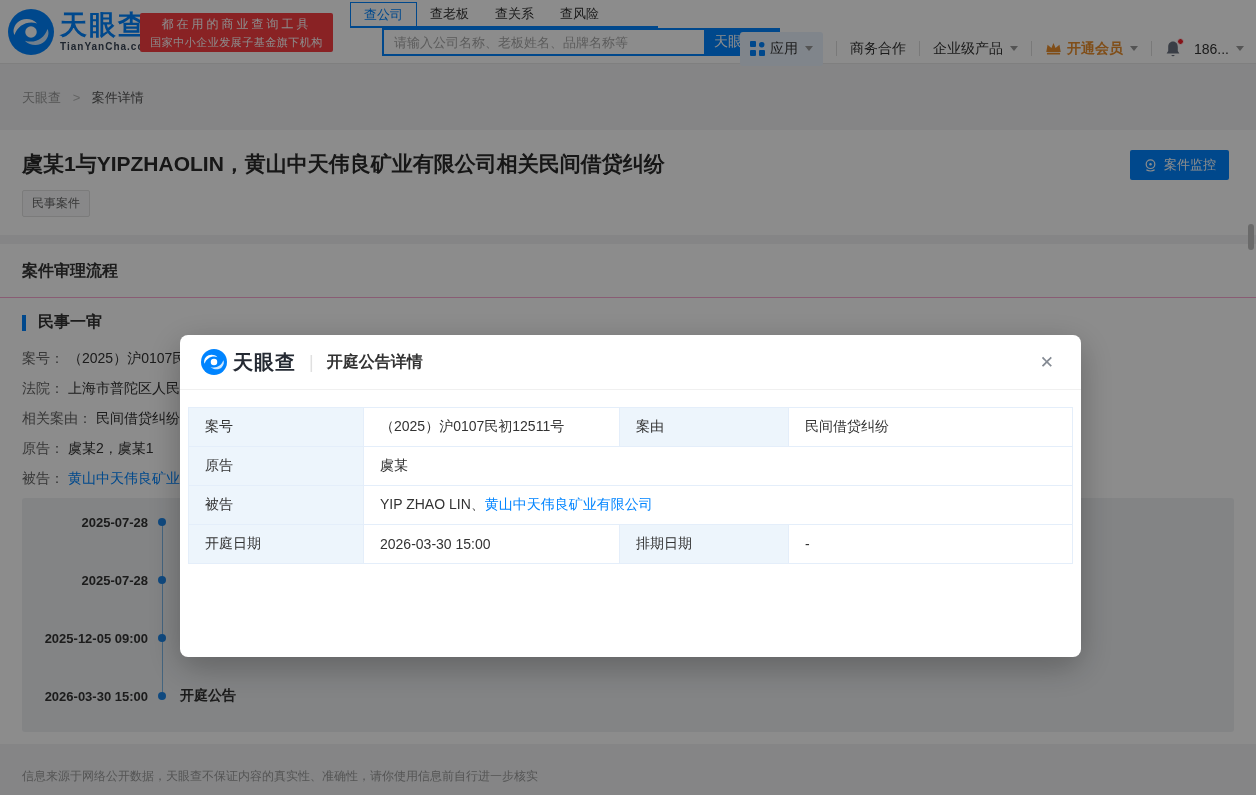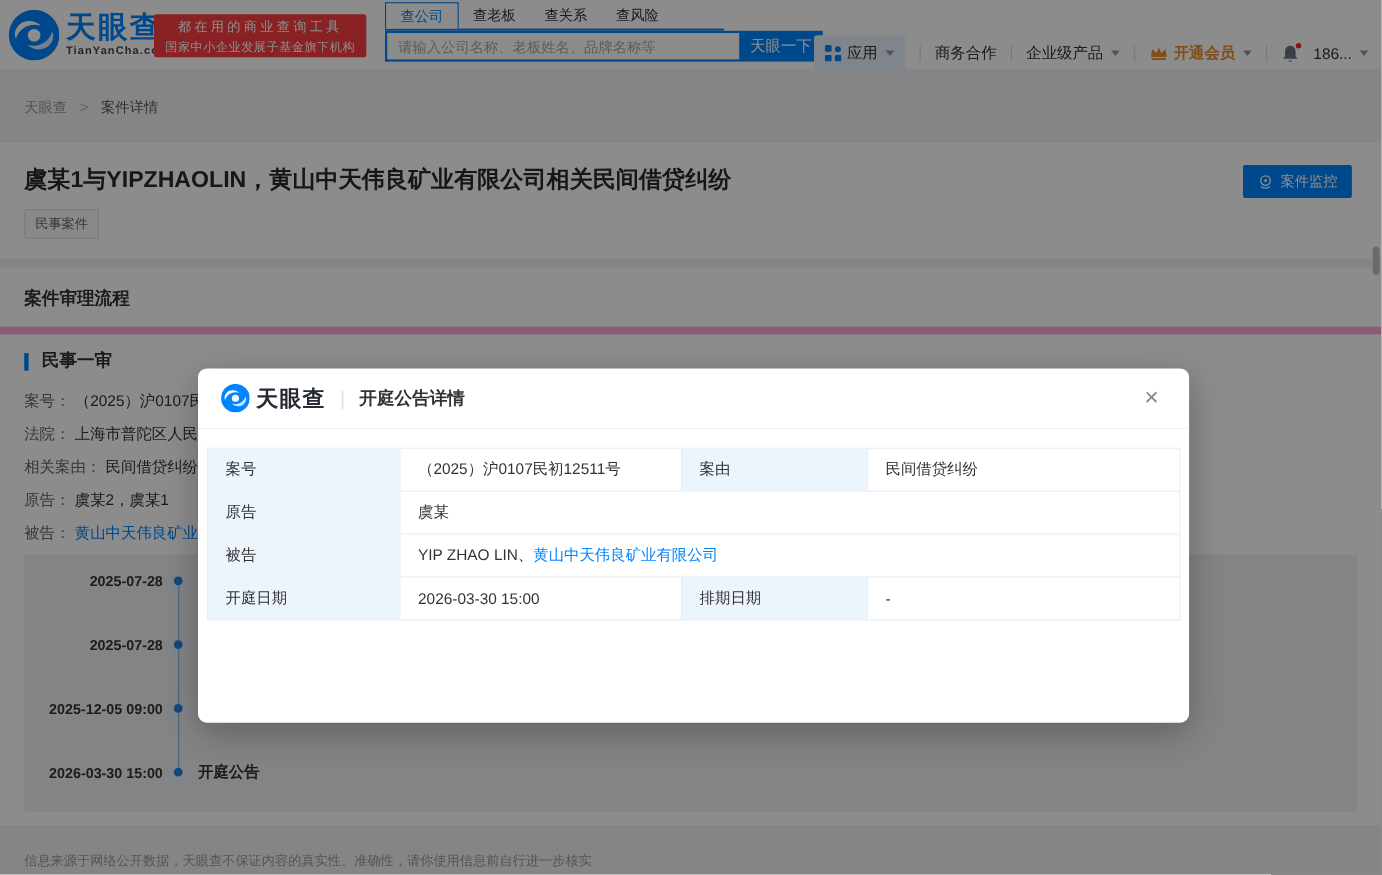--- a/index.html
+++ b/index.html
@@ -19,21 +19,21 @@
   .promo-badge { position:absolute; left:140px; top:13px; width:193px; height:39px; background:#fa3e43;
     border-radius:2px; color:#fff; display:flex; flex-direction:column; justify-content:center; align-items:center; }
   .promo-l1 { font-size:12px; letter-spacing:3px; }
   .promo-l2 { font-size:11px; letter-spacing:.5px; margin-top:2px; }
   .search-module { position:absolute; left:350px; top:2px; }
   .search-tabs { display:flex; width:308px; border-bottom:2px solid #0084ff; }
   .search-tab { font-size:13px; color:#333; padding:3px 13px 2px; cursor:pointer; }
   .search-tab.active { color:#0084ff; background:#fff; border:1px solid #0084ff; border-bottom:none; }
   .search-bar { display:flex; }
   .search-input { width:322px; height:28px; border:2px solid #0084ff; border-right:none; padding:0 10px;
-    font-size:13px; color:#333; outline:none; font-family:inherit; }
+    font-size:13px; color:#333; outline:none; font-family:inherit;margin-left:32px; }
   .search-input::placeholder { color:#a8a8a8; }
   .search-btn { width:76px; height:28px; background:#0084ff; border:none; color:#fff; font-size:14px; cursor:pointer; font-family:inherit; }
   .header-nav { position:absolute; right:12px; top:17px; height:100%; display:flex; align-items:center; gap:13px;
     font-size:14px; color:#333; }
   .nav-item { display:flex; align-items:center; gap:5px; cursor:pointer; white-space:nowrap; }
   .apps-pill { background:#e9f2fd; border-radius:3px; padding:8px 10px; }
   .vip-item { color:#e98f2e; font-weight:bold; }
   .nav-divider { width:1px; height:15px; background:#dcdcdc; }
   .caret-down { width:0; height:0; border-left:4px solid transparent; border-right:4px solid transparent;
     border-top:5px solid #999; margin-left:2px; }
@@ -48,21 +48,21 @@
   
   .title-card { background:#fff; padding:21px 22px 18px; position:relative; }
   .case-title { font-size:21px; font-weight:bold; color:#2b2b2b; margin:0; line-height:26px; }
   .case-tag { display:inline-block; margin-top:13px; padding:4px 9px; font-size:12px; color:#666;
     background:#f7f8fa; border:1px solid #e0e0e0; border-radius:2px; }
   .monitor-btn { position:absolute; right:27px; top:20px; height:30px; padding:0 13px; background:#0084ff;
     color:#fff; border:none; border-radius:2px; font-size:13px; display:flex; align-items:center; gap:6px;
     cursor:pointer; font-family:inherit; }
   
   .flow-card { background:#fff; margin-top:9px; padding-bottom:12px; }
-  .section-head { padding:17px 22px 15px; font-size:16px; font-weight:bold; color:#333; border-bottom:7px solid #f9a8d4; }
+  .section-head { padding:17px 22px 15px; font-size:16px; font-weight:bold; color:#333; border-bottom:1px solid #f9a8d4; }
   .stage-row { display:flex; align-items:center; gap:12px; margin:14px 0 0 22px; }
   .stage-bar { width:4px; height:16px; background:#0084ff; }
   .stage-title { font-size:16px; font-weight:bold; color:#333; }
   .fields { margin:15px 22px 0; }
   .field-row { font-size:14px; margin-bottom:9px; line-height:21px; }
   .f-label { color:#666; margin-right:4px; }
   .f-value { color:#333; }
   .f-link { color:#0084ff; cursor:pointer; }
   .timeline-panel { margin:8px 22px 0; height:234px; background:#eff1f3; border-radius:3px; position:relative; }
   .tl-line { position:absolute; left:140px; top:24px; width:1px; height:174px; background:#7db8e8; }

